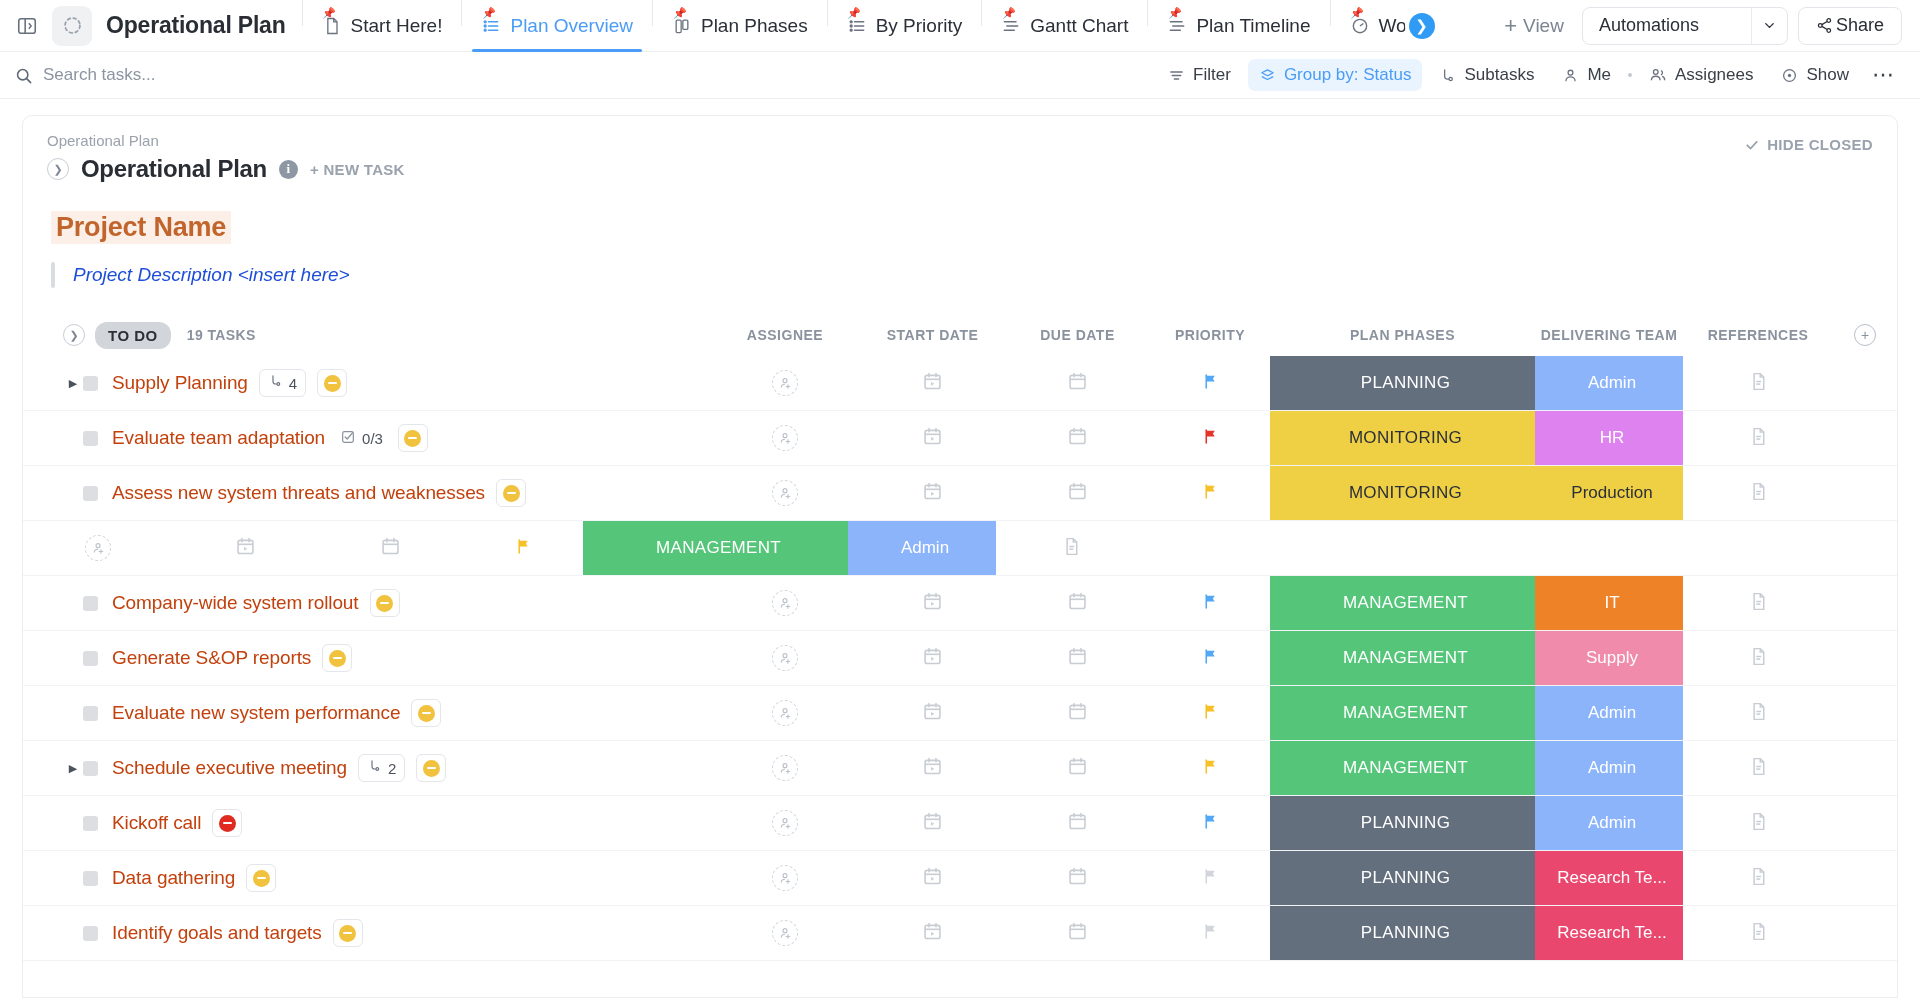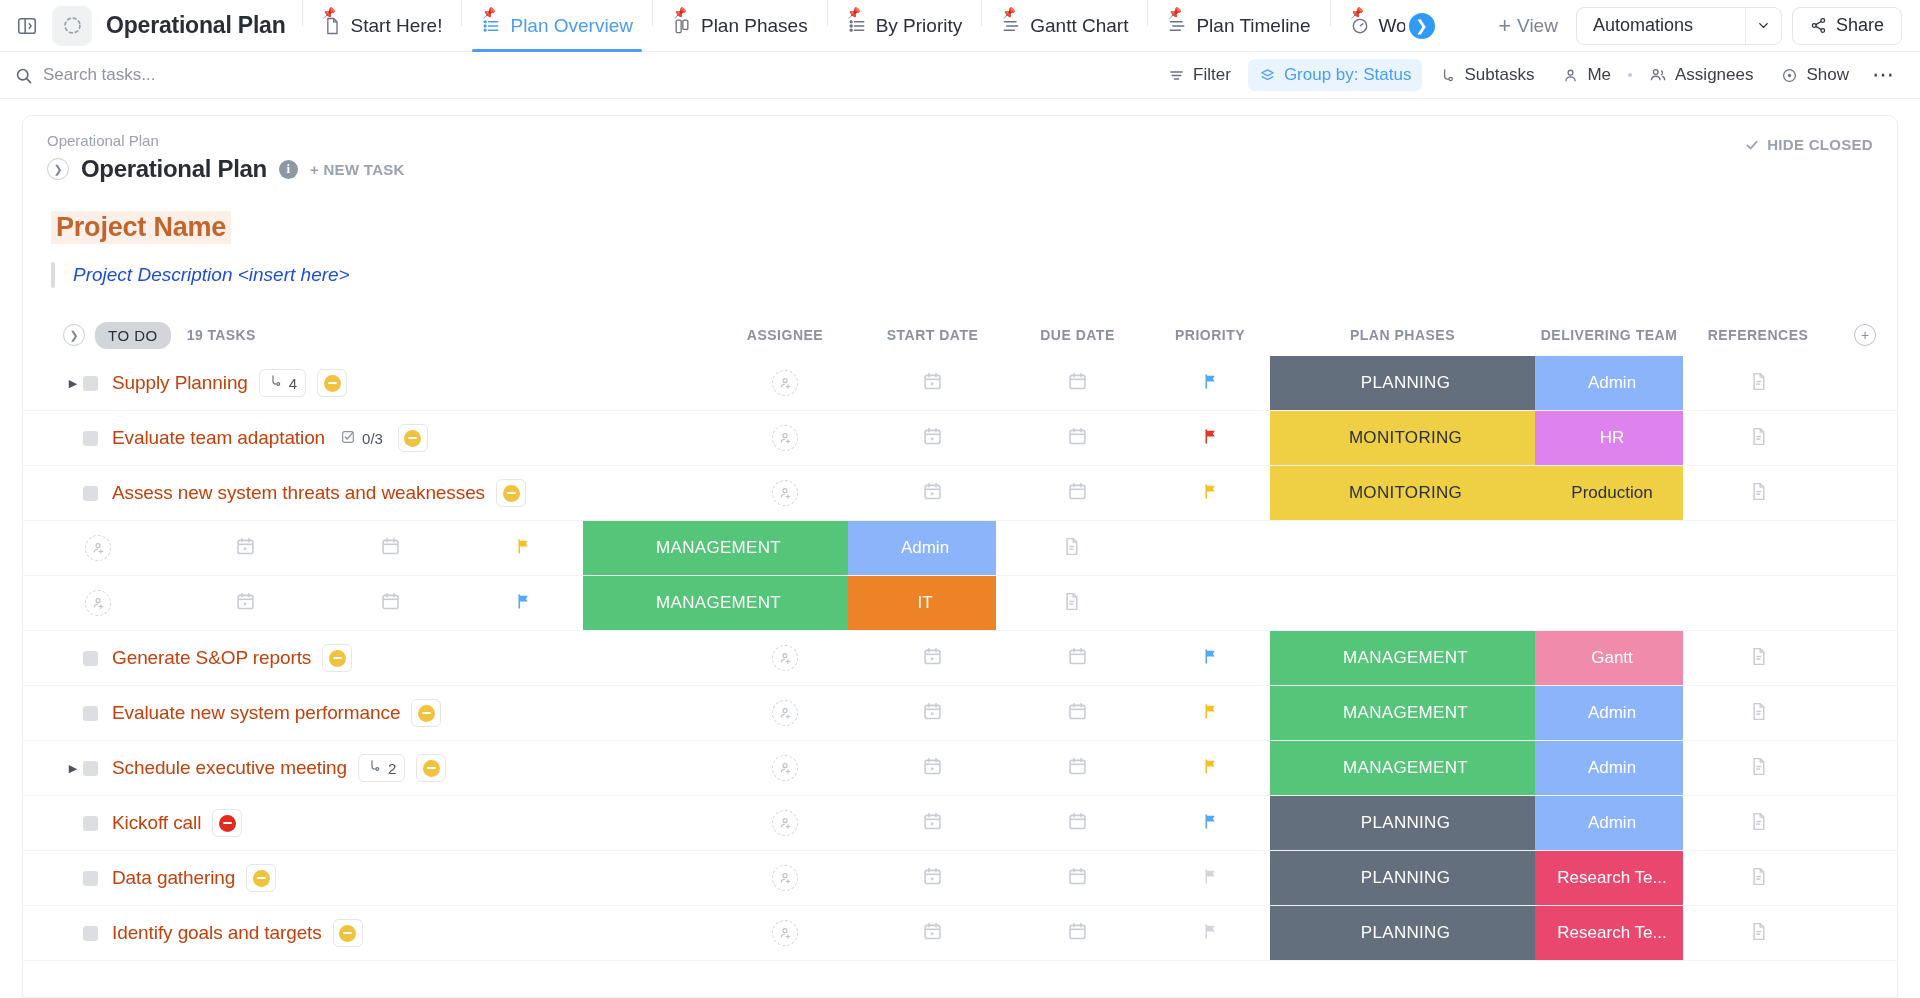--- a/index.html
+++ b/index.html
@@ -113,21 +113,21 @@
     gap: 36px;
   }
   .btn-group .seg {
     display: flex; align-items: center; justify-content: center;
     padding: 0 16px;
     font-size: 18px;
     color: #2b2f38;
   }
   .btn-group .seg + .seg { border-left: 1px solid #e9ebee; padding: 0 10px; }
   .share-btn {
-    display: flex; align-items: center; gap: 9px;
+    display: flex; align-items: center; gap: 3px;
     border: 1px solid #e3e6ea;
     border-radius: 8px;
     height: 38px;
     padding: 0 17px;
     font-size: 18px;
   }
 
   
   .toolbar {
     height: 47px;
@@ -246,21 +246,21 @@
     border: 1.5px solid #c8cdd4;
     display: flex; align-items: center; justify-content: center;
     color: #7d8794; font-size: 11px;
     flex: 0 0 auto;
     margin-right: 10px;
   }
   .status-pill {
     background: #d2d5da;
     color: #2b3038;
     font-size: 15px;
-    font-weight: normal;
+    font-weight: bold;
     letter-spacing: 0.5px;
     padding: 5px 13px;
     border-radius: 12px;
     flex: 0 0 auto;
   }
   .task-count {
     font-size: 14px; font-weight: bold; color: #8a929e;
     letter-spacing: 0.4px;
     margin-left: 16px;
     flex: 0 0 auto;
@@ -880,20 +880,28 @@
               <span><svg width="21" height="21" viewBox="0 0 24 24" fill="none" stroke="#c8ccd3" stroke-width="1.7">
                   <path d="M7 3h7l4 4v14H7z"></path>
                   <path d="M14 3v4h4"></path>
                   <line x1="9.5" y1="12" x2="15" y2="12"></line>
                   <line x1="9.5" y1="15" x2="14" y2="15"></line>
                 </svg></span>
             </div>
             <div class="col-plus"></div>
           </div>
           <div class="row">
+            <div class="cell-name">
+              <span class="expander"></span>
+              <span class="check-sq"></span>
+              <span class="task-name">Company-wide system rollout</span>
+              <span class="status-ico">
+                <span class="circ" style="background:#f0c23e"></span>
+              </span>
+            </div>
             <div class="cell col-assignee">
               <span class="dashed-av">
                 <svg width="14" height="14" viewBox="0 0 24 24" fill="none" stroke="#bcc2ca" stroke-width="2">
                   <circle cx="12" cy="8" r="3.4"></circle>
                   <path d="M5.6 19.5c0-3.3 2.8-5.4 6.4-5.4"></path>
                   <line x1="17" y1="15" x2="17" y2="21" stroke-linecap="round"></line>
                   <line x1="14" y1="18" x2="20" y2="18" stroke-linecap="round"></line>
                 </svg>
               </span>
             </div>
@@ -975,21 +983,21 @@
             <div class="cell col-priority">
               <span><svg width="17" height="19" viewBox="0 0 24 24" fill="#53a8f5">
                   <path d="M6 3v18" stroke="#53a8f5" stroke-width="2.2" stroke-linecap="round"></path>
                   <path d="M7 4h11l-2.6 4L18 12H7z"></path>
                 </svg></span>
             </div>
             <div class="phase-cell" style="background:#55c57a;color:#ffffff">
               <span>MANAGEMENT</span>
             </div>
             <div class="team-cell" style="background:#f08bab;color:#ffffff">
-              <span class="tx">Gantt</span>
+              <span class="tx">Supply</span>
             </div>
             <div class="cell col-refs">
               <span><svg width="21" height="21" viewBox="0 0 24 24" fill="none" stroke="#c8ccd3" stroke-width="1.7">
                   <path d="M7 3h7l4 4v14H7z"></path>
                   <path d="M14 3v4h4"></path>
                   <line x1="9.5" y1="12" x2="15" y2="12"></line>
                   <line x1="9.5" y1="15" x2="14" y2="15"></line>
                 </svg></span>
             </div>
             <div class="col-plus"></div>

